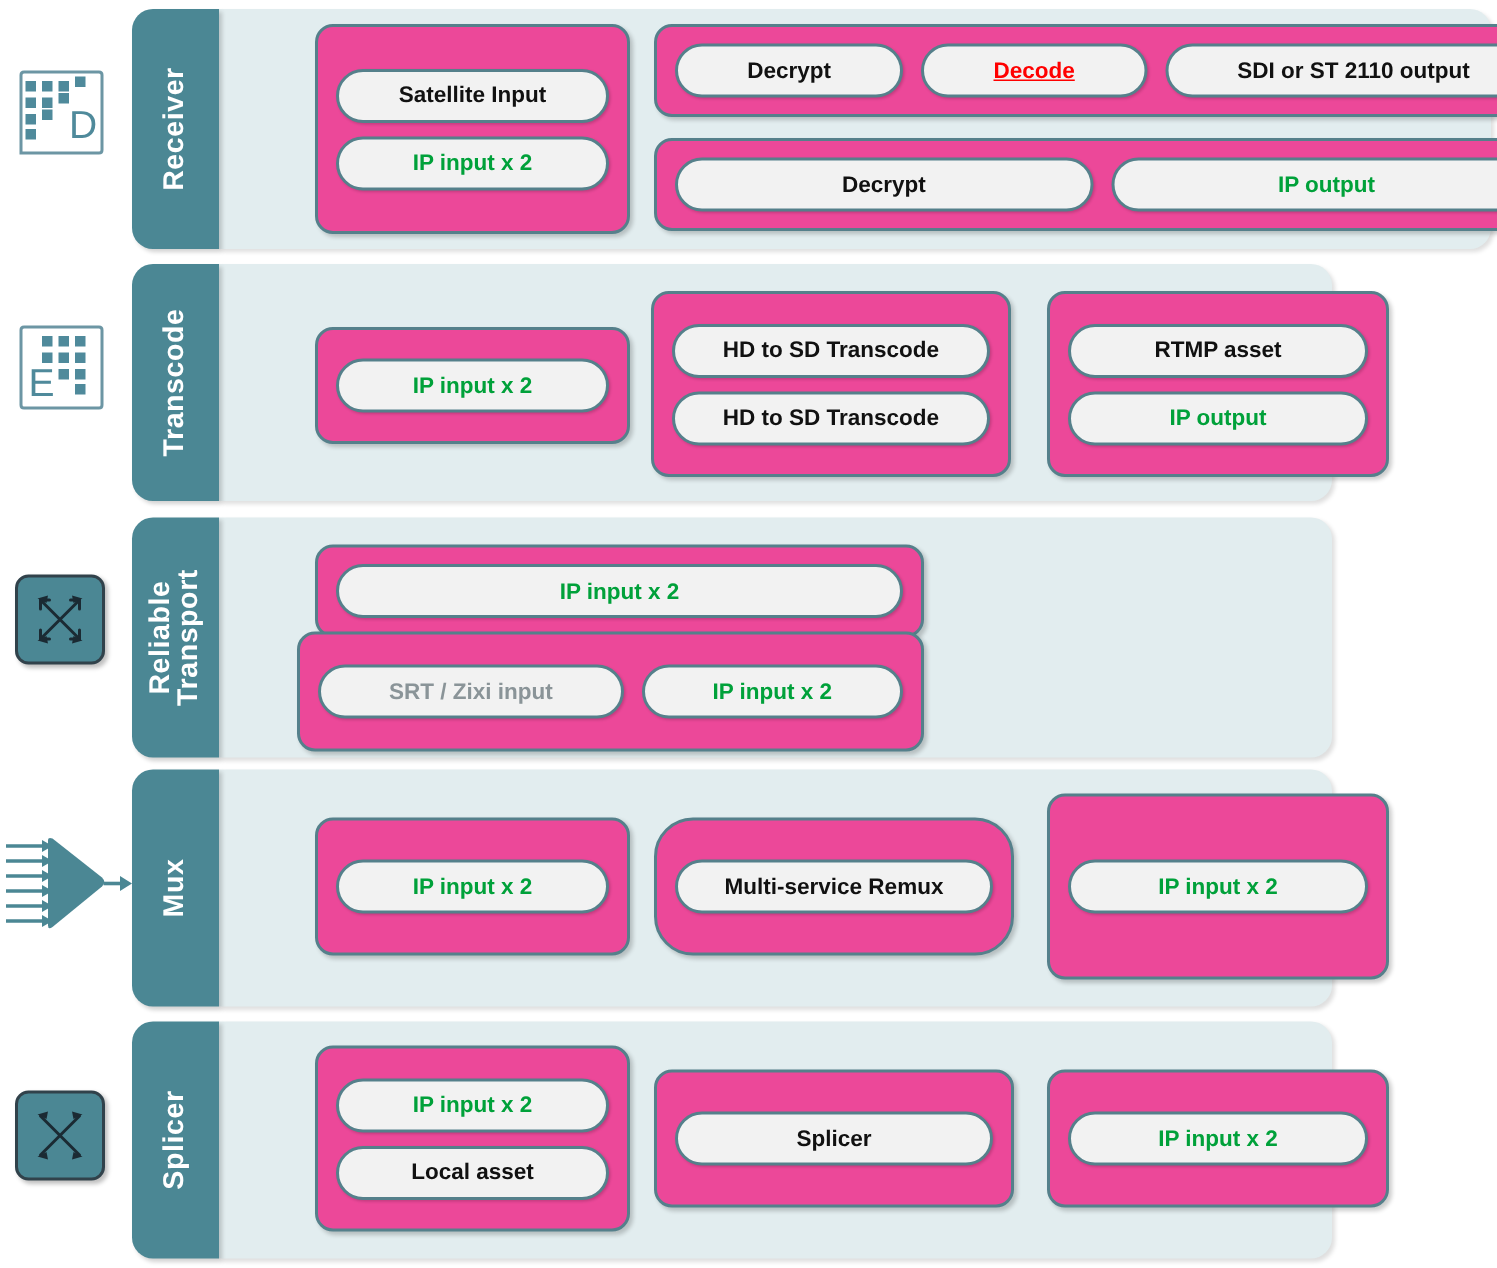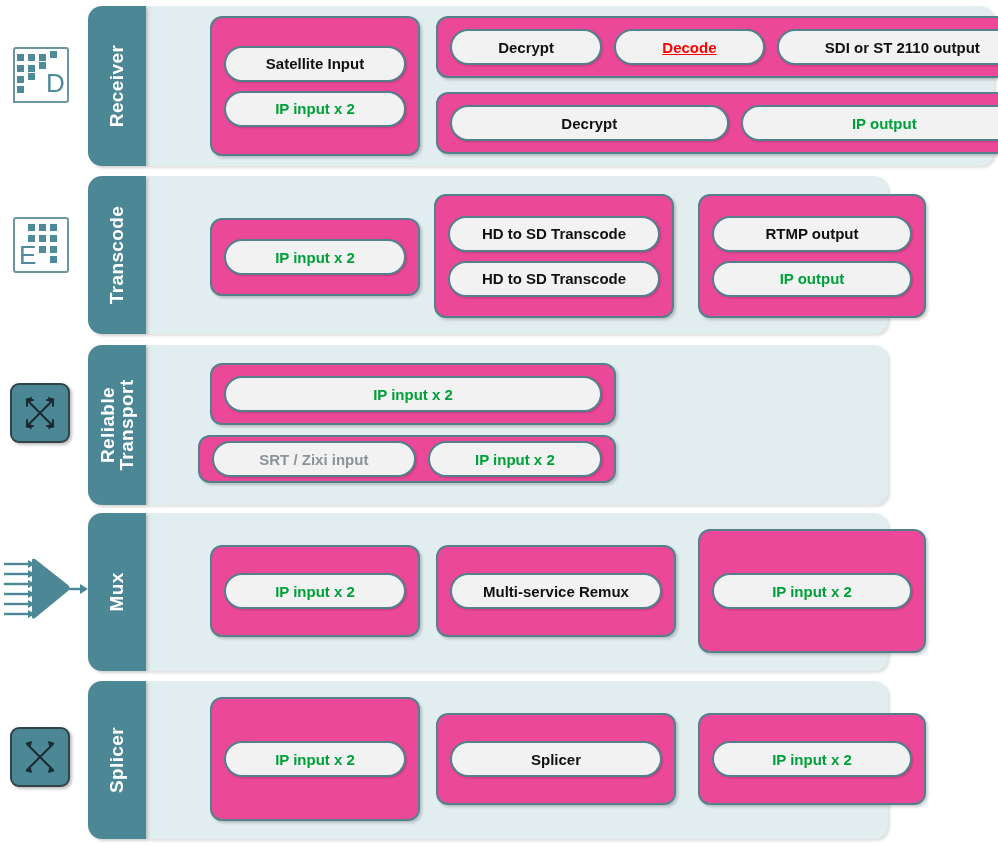--- a/index.html
+++ b/index.html
@@ -239,77 +239,78 @@
       <div class="group" style="left:64px;top:42px;width:210px;height:78px;">
         <div class="pill green">IP input x 2</div>
       </div>
 
       <div class="group" style="left:288px;top:18px;width:240px;height:124px;">
         <div class="pill">HD to SD Transcode</div>
         <div class="pill">HD to SD Transcode</div>
       </div>
 
       <div class="group" style="left:552px;top:18px;width:228px;height:124px;">
-        <div class="pill">RTMP output</div>
+        <div class="pill">RTMP asset</div>
         <div class="pill green">IP output</div>
       </div>
 
     </div>
   </div>
 
   <div class="row" style="left:88px;top:345px;width:800px;height:160px;">
     <div class="row-band">
       <div class="row-band-label two-line">
         <div>Reliable</div>
         <div>Transport</div>
       </div>
     </div>
     <div class="row-body">
 
       <div class="group cols" style="left:64px;top:18px;width:406px;height:62px;">
         <div class="pill grow green">IP input x 2</div>
       </div>
 
-      <div class="group cols" style="left:52px;top:90px;width:418px;height:48px;">
+      <div class="group cols" style="left:52px;top:76px;width:418px;height:80px;">
         <div class="pill grow gray">SRT / Zixi input</div>
         <div class="pill grow green">IP input x 2</div>
       </div>
 
     </div>
   </div>
 
   <div class="row" style="left:88px;top:513px;width:800px;height:158px;">
     <div class="row-band">
       <div class="row-band-label">Mux</div>
     </div>
     <div class="row-body">
 
       <div class="group" style="left:64px;top:32px;width:210px;height:92px;">
         <div class="pill green">IP input x 2</div>
       </div>
 
-      <div class="group" style="left:290px;top:32px;width:240px;height:92px;">
+      <div class="group" style="left:290px;top:32px;width:240px;height:92px;border-radius:26px;">
         <div class="pill">Multi-service Remux</div>
       </div>
 
       <div class="group" style="left:552px;top:16px;width:228px;height:124px;">
         <div class="pill green">IP input x 2</div>
       </div>
 
     </div>
   </div>
 
   <div class="row" style="left:88px;top:681px;width:800px;height:158px;">
     <div class="row-band">
       <div class="row-band-label">Splicer</div>
     </div>
     <div class="row-body">
 
       <div class="group" style="left:64px;top:16px;width:210px;height:124px;">
         <div class="pill green">IP input x 2</div>
+        <div class="pill">Local asset</div>
       </div>
 
       <div class="group" style="left:290px;top:32px;width:240px;height:92px;">
         <div class="pill">Splicer</div>
       </div>
 
       <div class="group" style="left:552px;top:32px;width:228px;height:92px;">
         <div class="pill green">IP input x 2</div>
       </div>
 

